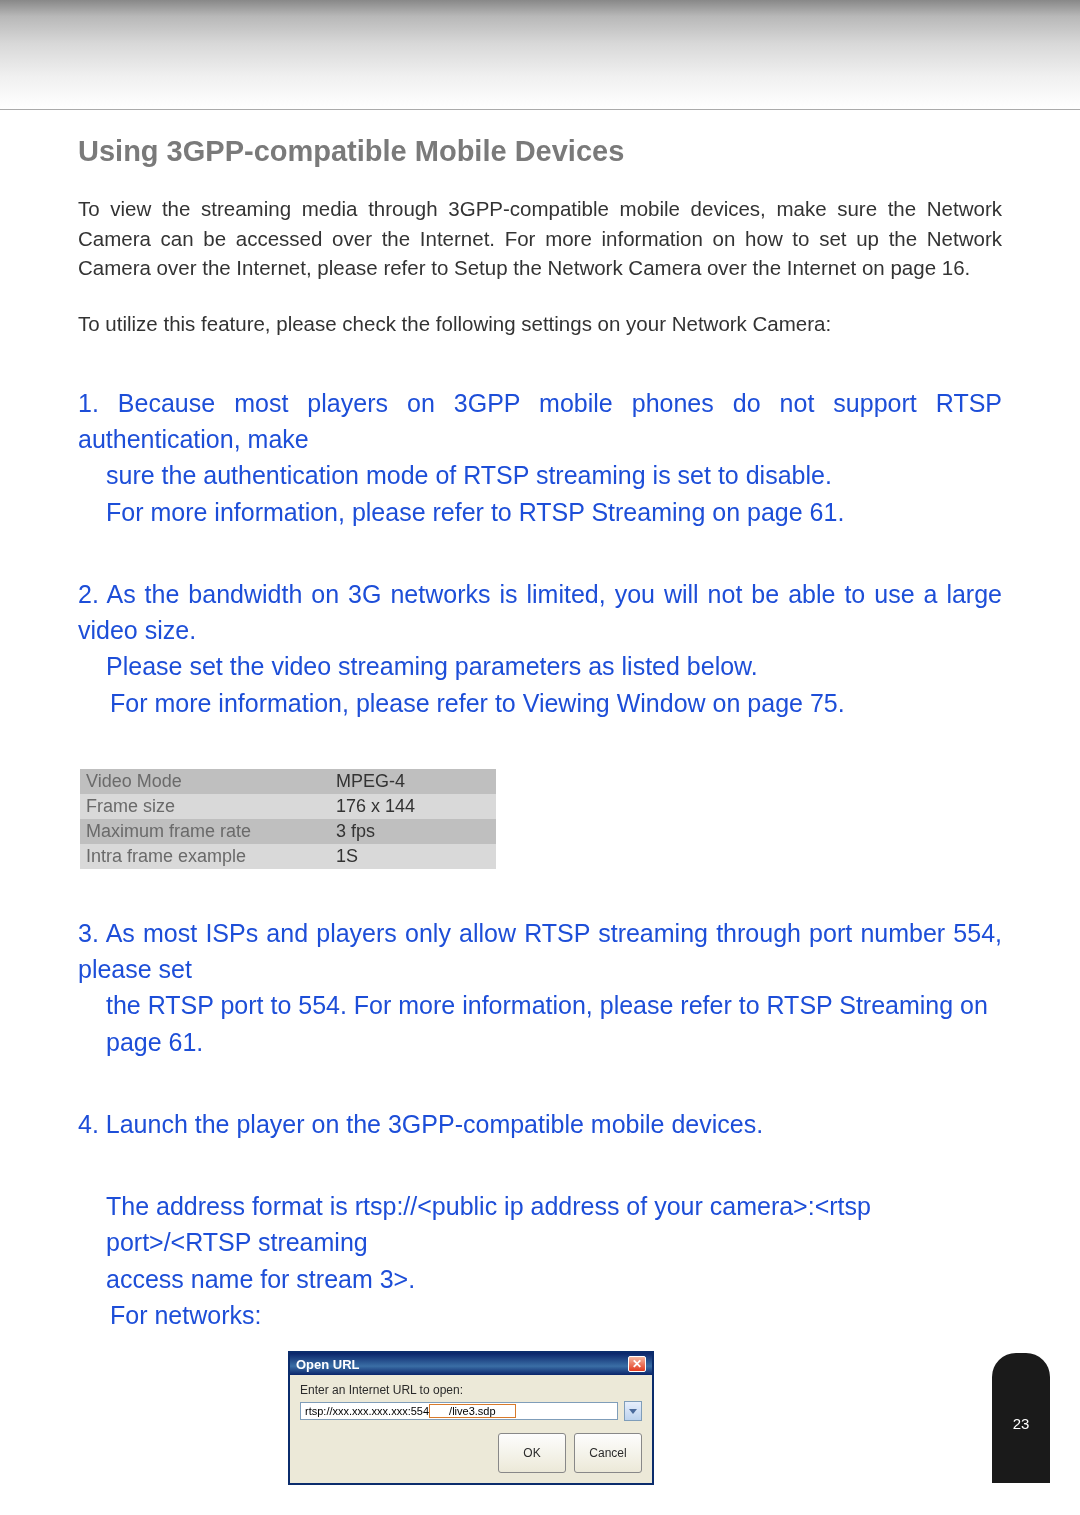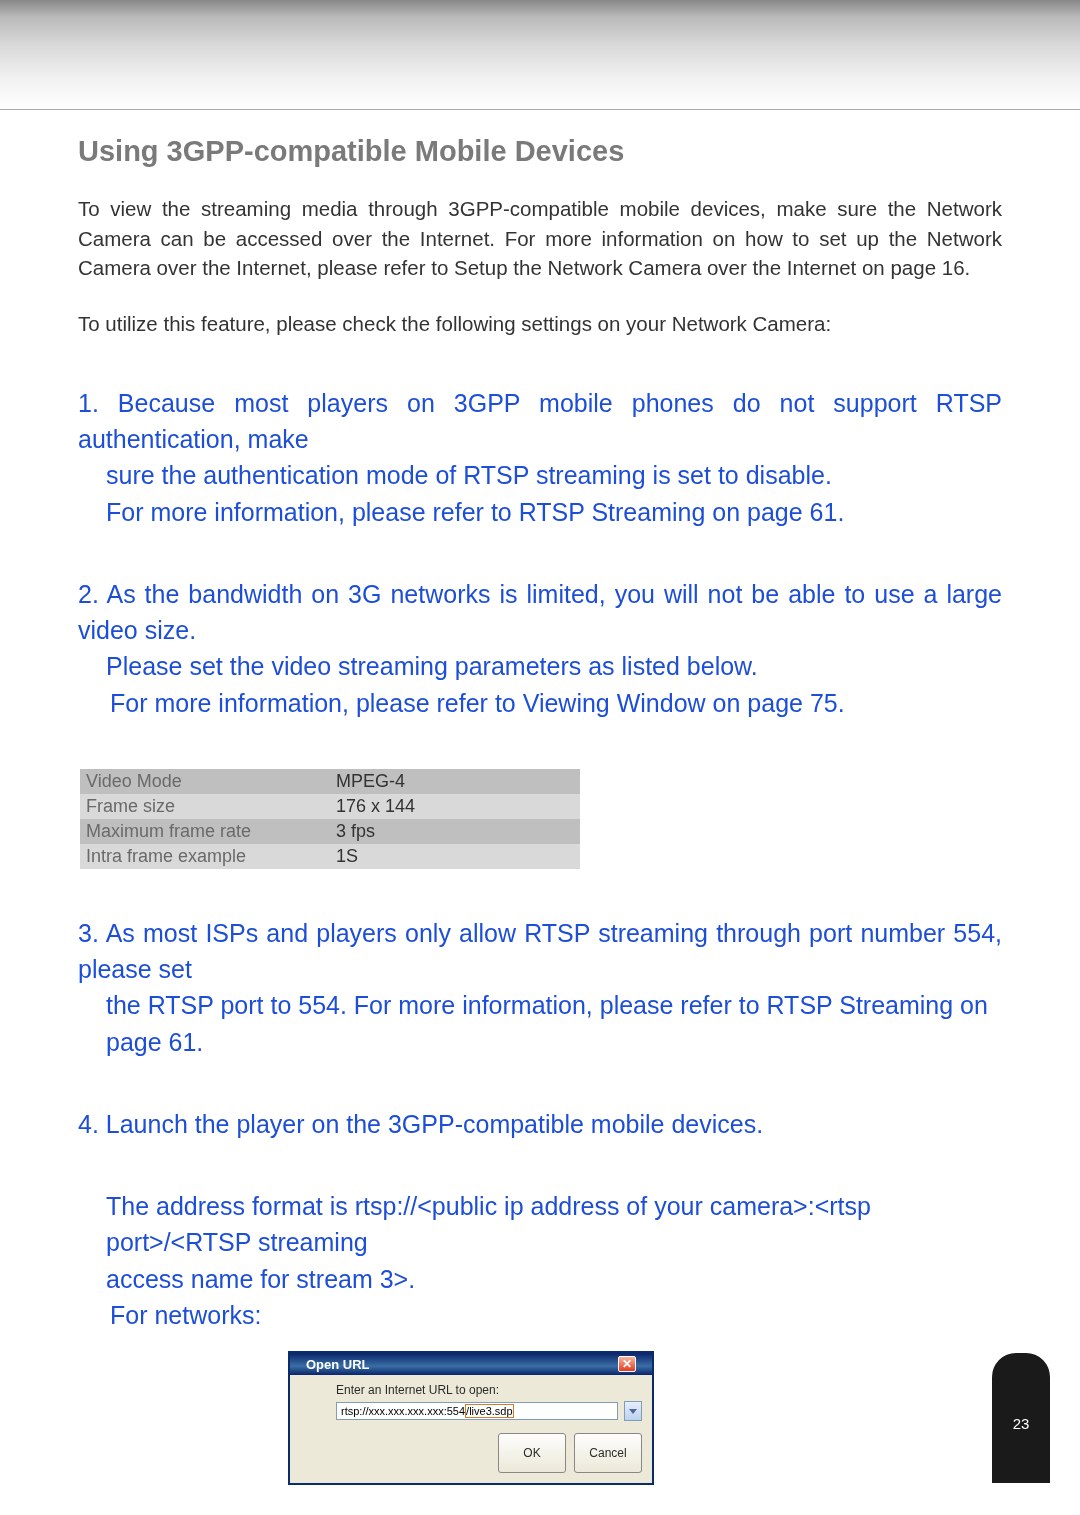--- a/index.html
+++ b/index.html
@@ -46,21 +46,21 @@
     .list-body {
       text-align: justify;
     }
     .indent-line {
       padding-left: 28px;
     }
     .settings-table {
       border-collapse: collapse;
       margin-left: 2px;
       margin-bottom: 26px;
-      width: 500px;
+      width: 416px;
       margin-top: 48px;
     }
     .settings-table td {
       font-size: 18px;
       padding: 2px 6px;
       border: none;
     }
     .settings-table tr:nth-child(odd) {
       background: #bfbfbf;
     }
@@ -80,21 +80,21 @@
     }
     .dialog {
       width: 366px;
       border: 2px solid #0b2c6c;
       background: #ece9d8;
       font-family: Tahoma, Arial, sans-serif;
     }
     .dialog-titlebar {
       background: linear-gradient(180deg, #0a246a 0%, #3a6ea5 60%, #0a246a 100%);
       color: #fff;
-      padding: 3px 16px;
+      padding: 3px 6px;
       font-size: 13px;
       font-weight: bold;
       display: flex;
       justify-content: space-between;
       align-items: center;
     }
     .dialog-close {
       width: 18px;
       height: 16px;
       background: linear-gradient(180deg, #f5b6a0, #e23b1f);
@@ -102,21 +102,20 @@
       border-radius: 2px;
       color: #fff;
       font-size: 12px;
       font-weight: bold;
       text-align: center;
       line-height: 14px;
       cursor: pointer;
     }
     .dialog-body {
       padding: 8px 10px 10px 10px;
-      margin-left: 36px;
     }
     .dialog-label {
       font-size: 12px;
       color: #2b2b2b;
       margin-bottom: 4px;
     }
     .url-row {
       display: flex;
       gap: 6px;
       align-items: center;
@@ -125,21 +124,21 @@
       flex: 1;
       border: 1px solid #7f9db9;
       background: #fff;
       font-size: 11px;
       padding: 2px 4px;
       color: #000;
       font-family: Tahoma, Arial, sans-serif;
     }
     .url-text-hl {
       border: 1px solid #d87a2a;
-      padding: 0 0;
+      padding: 0 19px;
     }
     .dropdown-btn {
       width: 18px;
       height: 20px;
       background: linear-gradient(180deg, #e6eefc, #bcd2ee);
       border: 1px solid #7f9db9;
       display: flex;
       align-items: center;
       justify-content: center;
       cursor: pointer;

